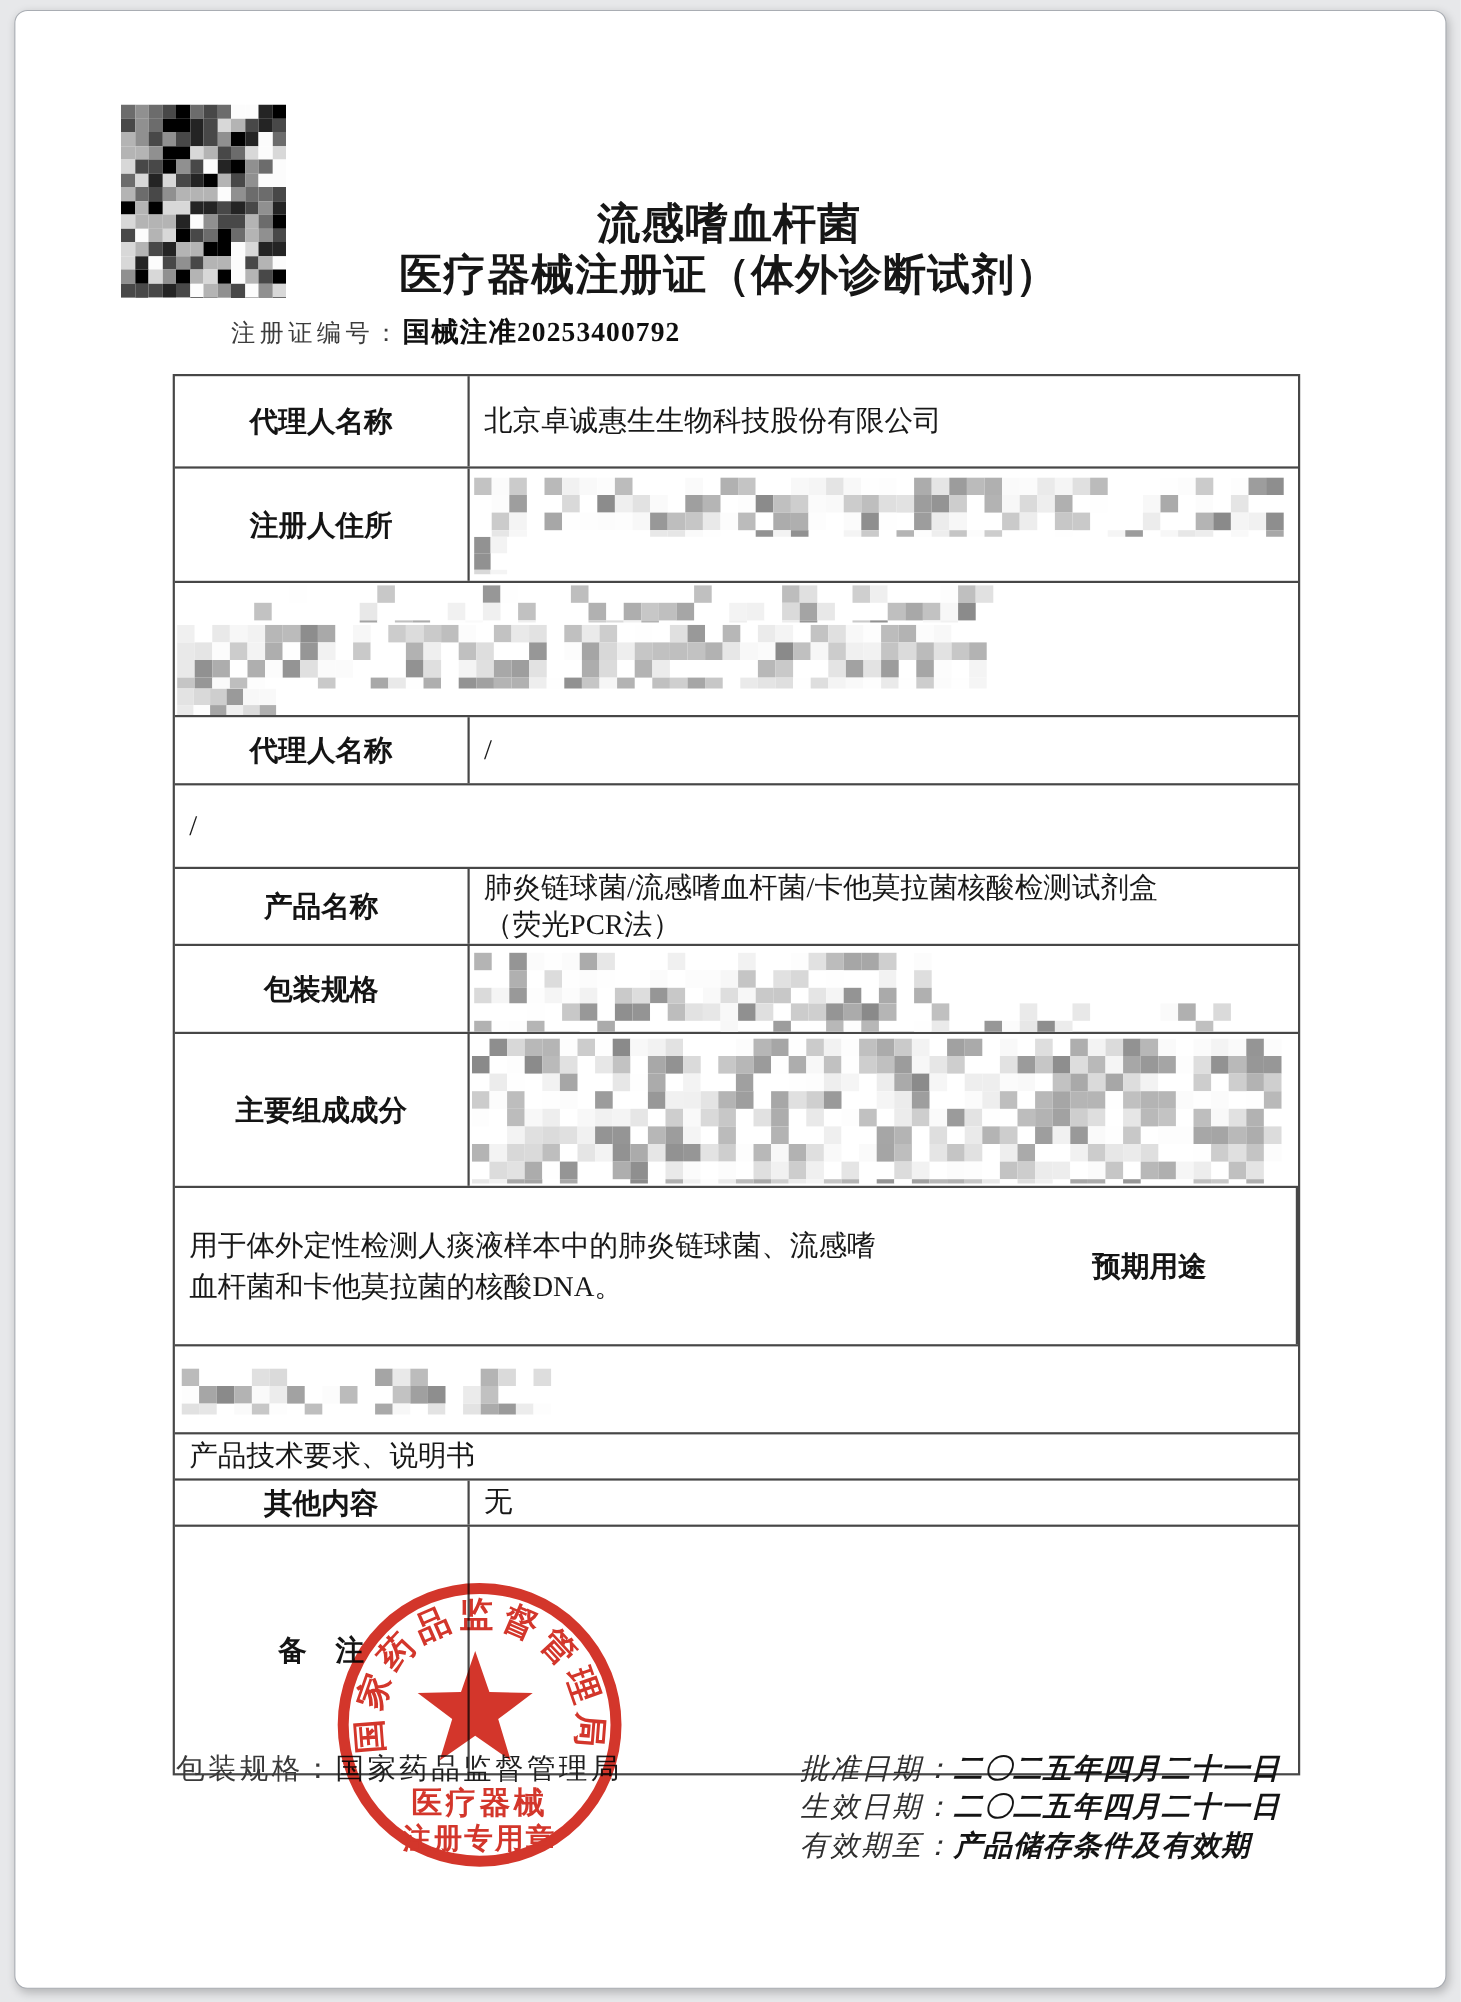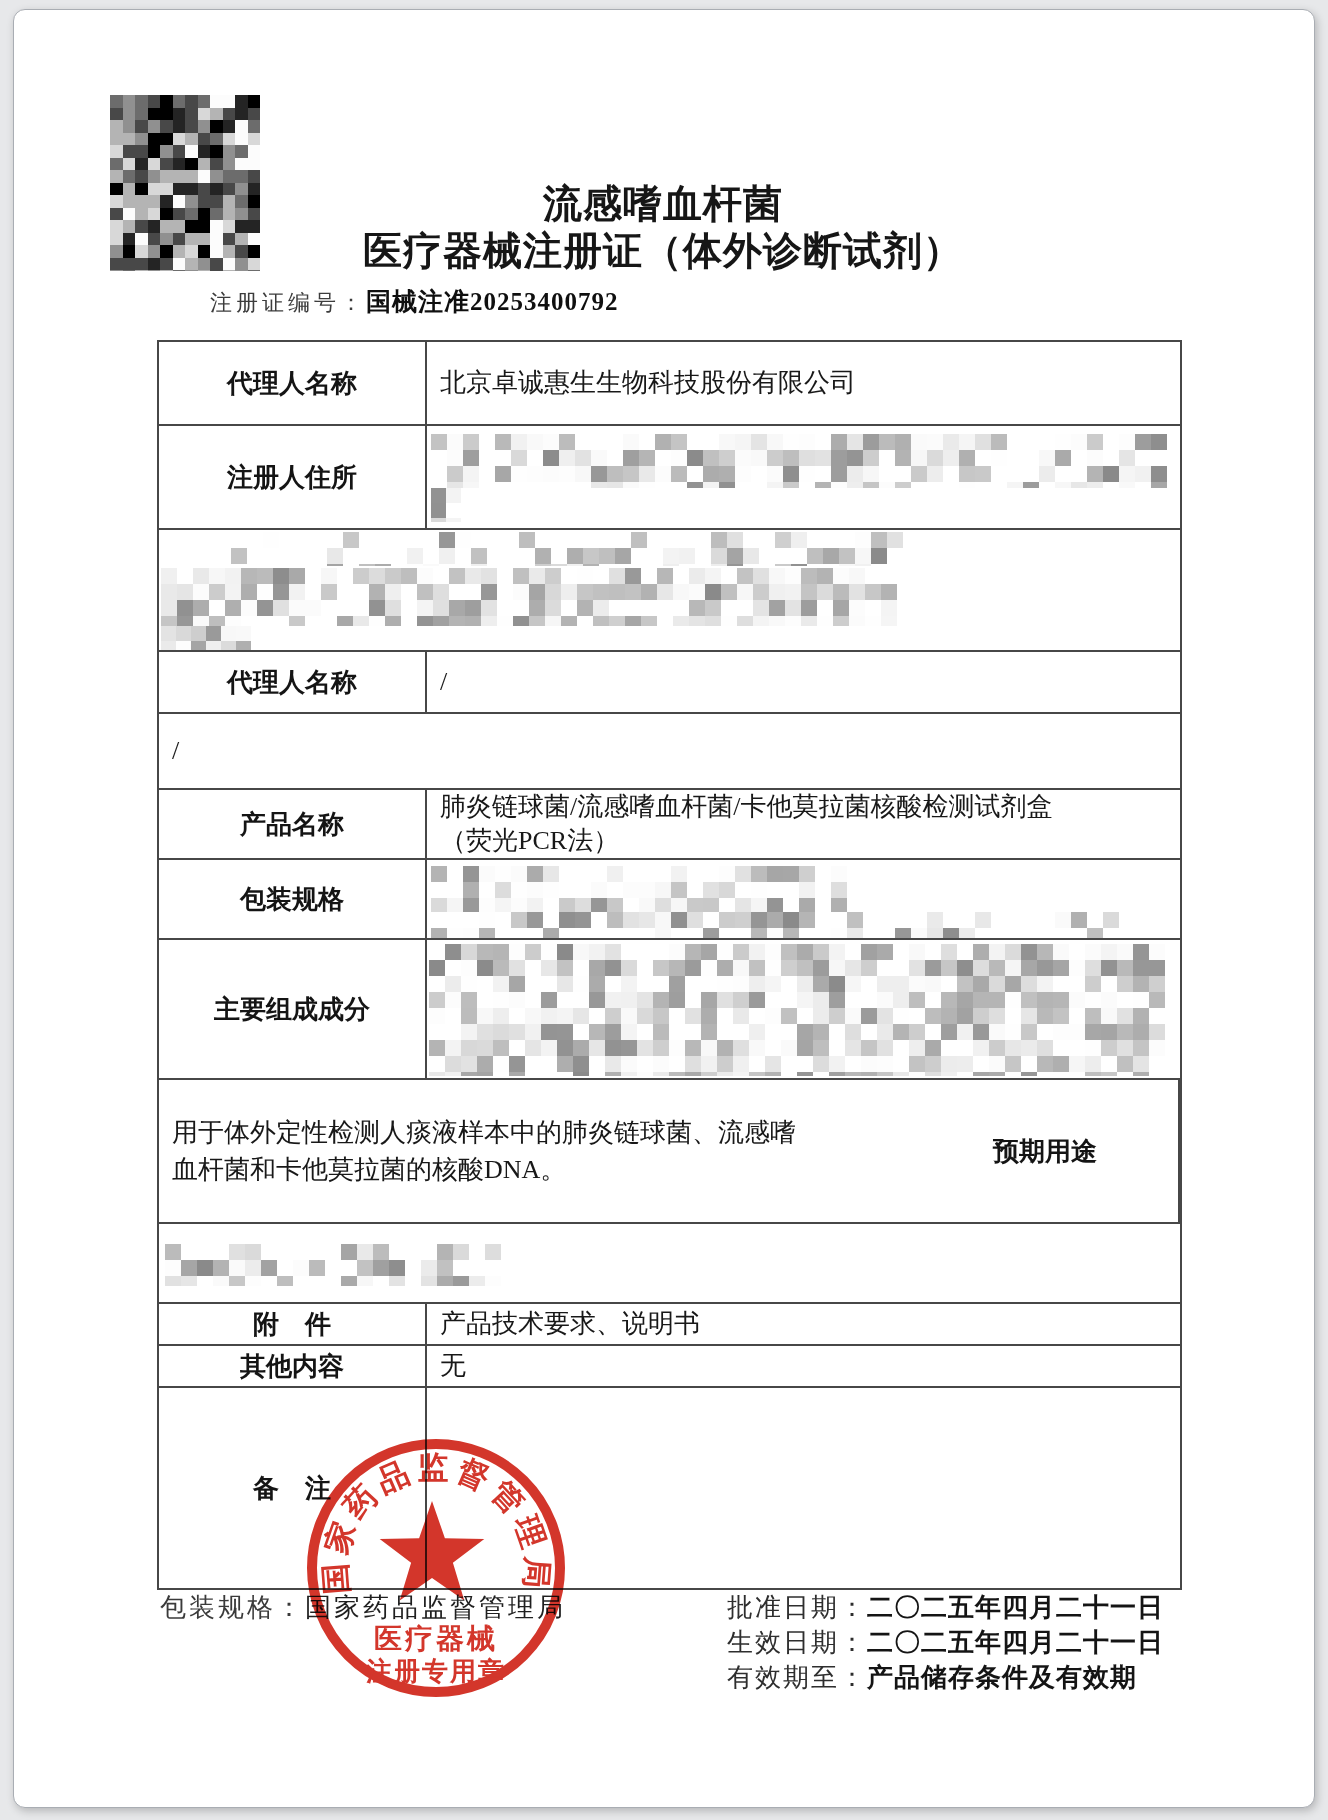--- a/index.html
+++ b/index.html
@@ -45,21 +45,21 @@
   .val-cell{
     flex:1 1 auto;position:relative;display:flex;align-items:center;
     font-size:26px;color:#181818;line-height:36px;padding:4px 10px 4px 13px;
   }
   .val-narrow .vtext{max-width:648px;display:block;}
   .val-prod .vtext{max-width:632px;display:block;}
 
   .footer-left{position:absolute;left:146px;top:1580px;white-space:nowrap;font-size:26px;}
   .footer-left .lab{color:#3a3a3a;letter-spacing:3px;}
   .footer-left .val{color:#1f1f1f;letter-spacing:3px;}
-  .dates{position:absolute;left:713px;top:1580px;font-size:26px;line-height:35px;white-space:nowrap;}
+  .dates{position:absolute;left:713px;top:1580px;font-size:26px;line-height:35px;white-space:nowrap;font-style:italic;}
   .dates .lab{color:#2e2e2e;letter-spacing:2px;}
   .dates .val{color:#141414;font-weight:600;letter-spacing:1px;}
 
   .seal{position:absolute;left:272px;top:1408px;width:300px;height:300px;
         mix-blend-mode:multiply;opacity:.92;}
   .seal text{font-family:"Liberation Sans","DejaVu Sans",sans-serif;}
 </style>
 </head>
 <body>
 
@@ -1486,34 +1486,33 @@
             <i style="width:16px;height:16px;background:rgb(227,227,227)"></i>
             <i style="width:16px;height:16px;background:rgb(171,171,171)"></i>
             <i style="width:16px;height:16px;background:rgb(154,154,154)"></i>
             <i style="width:16px;height:16px;background:rgb(236,236,236)"></i>
             <i style="width:16px;height:16px;background:rgb(253,253,253)"></i>
           </div>
       </div>
     </div>
 
     <div class="row" style="height:42px">
-      <div class="cell lab-cell">附　件</div>
       <div class="cell val-cell">
         <span class="vtext">产品技术要求、说明书</span>
       </div>
     </div>
 
     <div class="row" style="height:42px">
       <div class="cell lab-cell">其他内容</div>
       <div class="cell val-cell">
         <span class="vtext">无</span>
       </div>
     </div>
 
-    <div class="row" style="height:200px">
+    <div class="row" style="height:224px">
       <div class="cell lab-cell">备　注</div>
       <div class="cell val-cell">
         <span class="vtext"></span>
       </div>
     </div>
 
   </div>
 
   <div class="footer-left">
     <span class="lab">包装规格：</span><span class="val">国家药品监督管理局</span>

